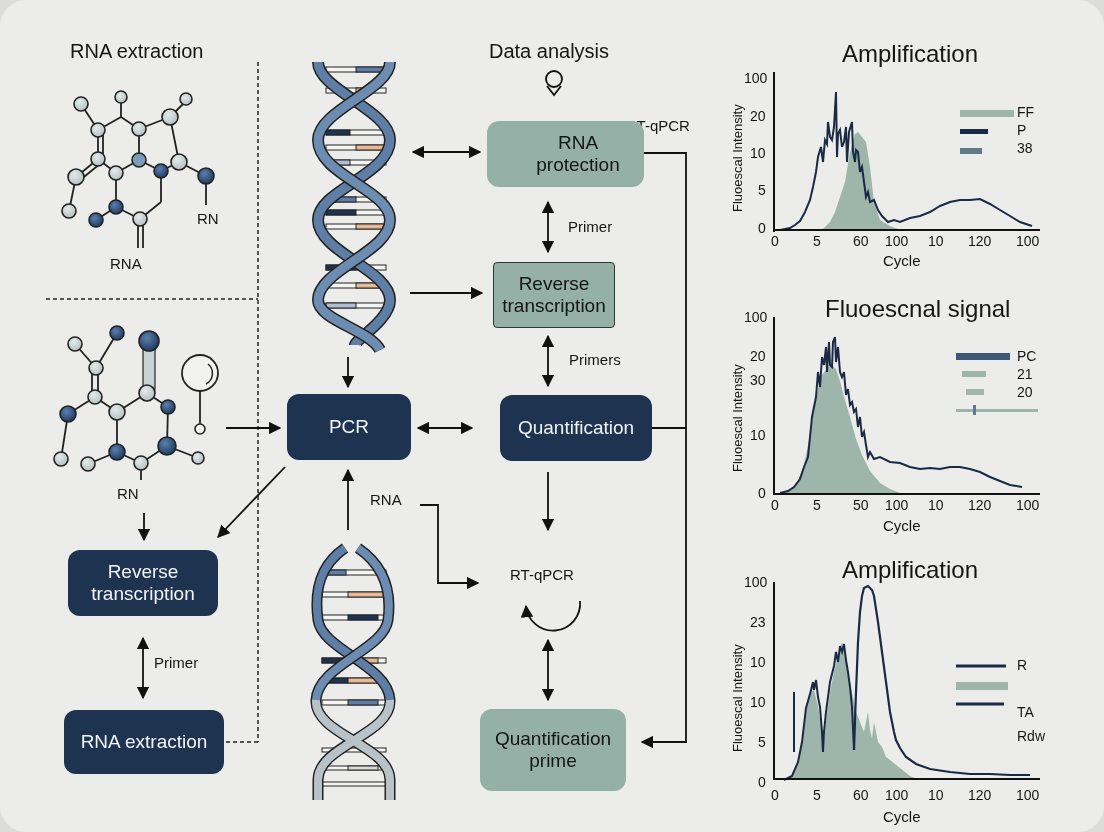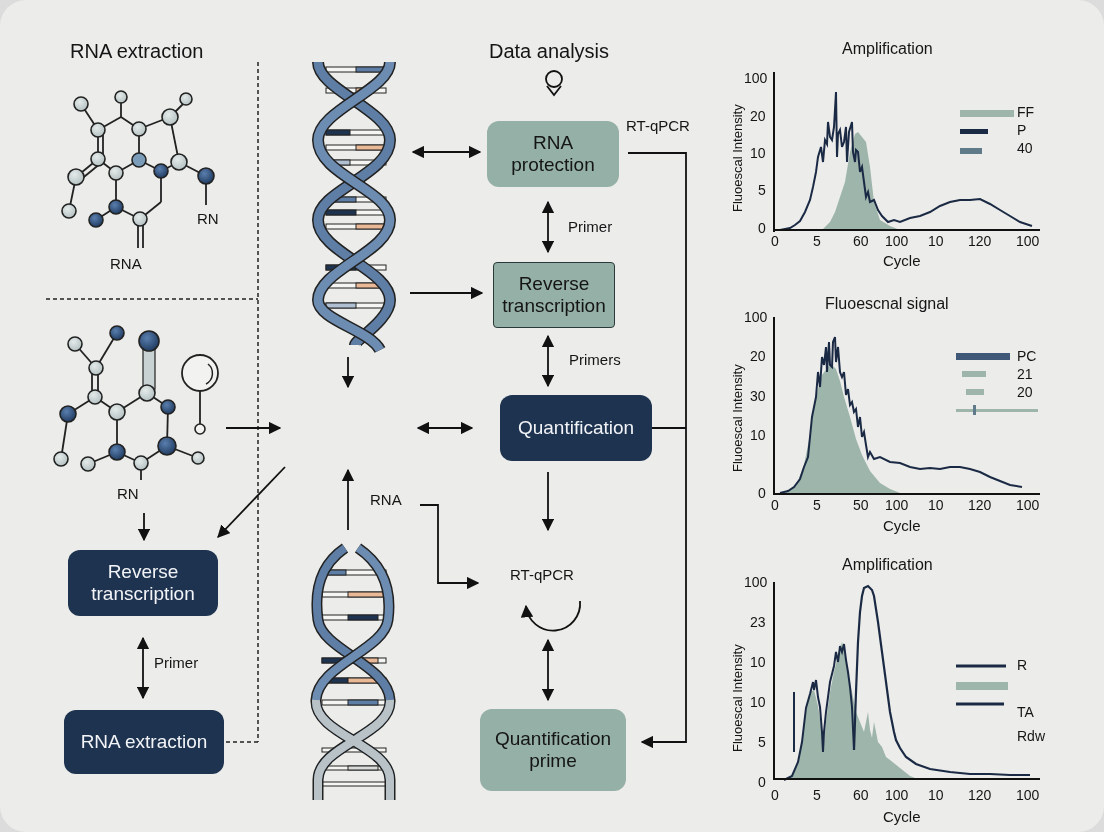--- a/index.html
+++ b/index.html
@@ -17,21 +17,21 @@
   .lbl { position:absolute; font-size:15px; color:#151515; white-space:nowrap; }
   .title { font-size:20px; }
   .box {
     position:absolute; display:flex; align-items:center; justify-content:center;
     text-align:center; border-radius:12px; font-size:19px; line-height:22px;
   }
   .box.dark { background:#1e3350; color:#f2f4f7; }
   .box.sage { background:#95b0a6; color:#151515; }
   .box.sage.sq { border-radius:4px; border:1.5px solid #2a3a3a; }
   svg.overlay { position:absolute; left:0; top:0; width:1104px; height:832px; pointer-events:none; }
-  .chart-title { position:absolute; font-size:16px; color:#151515; white-space:nowrap; }
+  .chart-title { position:absolute; font-size:24px; color:#151515; white-space:nowrap; }
   .tick { position:absolute; font-size:14px; color:#151515; white-space:nowrap; }
   .ylab { position:absolute; font-size:13px; color:#151515; transform:rotate(-90deg); transform-origin:left top; white-space:nowrap; }
   .xlab { position:absolute; font-size:15px; color:#151515; }
   .leg-txt { position:absolute; font-size:14px; color:#151515; }
 </style>
 </head>
 <body>
 
 <div class="canvas">
 
@@ -237,29 +237,32 @@
     <span style="width:130px">Reverse transcription</span>
   </div>
   <div class="lbl" style="left:154px;top:654px;">Primer</div>
   <div class="box dark" style="left:64px;top:710px;width:160px;height:64px;">
     <span>RNA extraction</span>
   </div>
 
   <div class="lbl title" style="left:489px;top:40px;">Data analysis</div>
   <div class="lbl" style="left:626px;top:117px;">RT-qPCR</div>
 
-  <div class="box sage" style="left:487px;top:121px;width:132px;height:66px;">
+  <div class="box sage" style="left:487px;top:121px;width:132px;height:66px;padding-left:25px;">
     <span style="width:110px">RNA protection</span>
   </div>
   <div class="lbl" style="left:568px;top:218px;">Primer</div>
   <div class="box sage sq" style="left:493px;top:262px;width:120px;height:64px;">
     <span style="width:118px">Reverse transcription</span>
   </div>
   <div class="lbl" style="left:569px;top:351px;">Primers</div>
 
+  <div class="box dark" style="left:287px;top:394px;width:124px;height:66px;">
+    <span>PCR</span>
+  </div>
   <div class="box dark" style="left:478px;top:395px;width:152px;height:66px;margin-left:22px;">
     <span>Quantification</span>
   </div>
 
   <div class="lbl" style="left:370px;top:491px;">RNA</div>
   <div class="lbl" style="left:510px;top:566px;">RT-qPCR</div>
 
   <div class="box sage" style="left:480px;top:709px;width:146px;height:82px;">
     <span style="width:140px">Quantification prime</span>
   </div>
@@ -270,21 +273,21 @@
       <path d="M52,158 L60,150 L65,140 L70,125 L75,110 L80,80 L85,62 L88,60 L92,65 L96,70 L100,95 L104,130 L110,148 L120,154 L130,158 Z" fill="#9db5ab"></path>
       <polyline fill="none" stroke="#1b2a44" stroke-width="2" points="10,158 20,156 25,153 30,149 35,140 40,128 43,115 46,100 48,85 51,75 53,90 55,68 57,72 58,50 60,65 62,68 64,55 66,20 67,85 68,62 70,58 72,75 74,70 76,55 77,90 79,60 82,50 83,80 85,90 86,78 88,80 90,100 92,95 94,110 96,125 98,120 100,130 104,128 108,138 112,144 118,150 124,148 130,150 140,146 150,144 160,140 170,134 180,130 190,128 200,128 210,127 220,132 230,138 240,144 250,150 262,154"></polyline>
       <line x1="4" y1="0" x2="4" y2="160" stroke="#111" stroke-width="2"></line>
       <line x1="4" y1="158" x2="270" y2="158" stroke="#111" stroke-width="2"></line>
       <rect x="190" y="38" width="54" height="7" fill="#9db5ab"></rect>
       <rect x="190" y="57" width="28" height="5" fill="#1b2a44"></rect>
       <rect x="190" y="76" width="22" height="6" fill="#5f7a88"></rect>
     </svg>
     <div class="leg-txt" style="left:1017px;top:104px;">FF</div>
     <div class="leg-txt" style="left:1017px;top:122px;">P</div>
-    <div class="leg-txt" style="left:1017px;top:140px;">40</div>
+    <div class="leg-txt" style="left:1017px;top:140px;">38</div>
     <div class="tick" style="left:744px;top:70px;">100</div>
     <div class="tick" style="left:750px;top:108px;">20</div>
     <div class="tick" style="left:750px;top:145px;">10</div>
     <div class="tick" style="left:758px;top:182px;">5</div>
     <div class="tick" style="left:758px;top:220px;">0</div>
     <div class="tick" style="left:771px;top:233px;">0</div>
     <div class="tick" style="left:813px;top:233px;">5</div>
     <div class="tick" style="left:853px;top:233px;">60</div>
     <div class="tick" style="left:885px;top:233px;">100</div>
     <div class="tick" style="left:928px;top:233px;">10</div>
@@ -305,21 +308,21 @@
       <rect x="192" y="54" width="24" height="6" fill="#9db5ab"></rect>
       <rect x="196" y="72" width="18" height="6" fill="#9db5ab"></rect>
       <rect x="186" y="92" width="82" height="3" fill="#9db5ab"></rect>
       <rect x="203" y="88" width="3" height="10" fill="#5f7a88"></rect>
     </svg>
     <div class="leg-txt" style="left:1017px;top:348px;">PC</div>
     <div class="leg-txt" style="left:1017px;top:366px;">21</div>
     <div class="leg-txt" style="left:1017px;top:384px;">20</div>
     <div class="tick" style="left:744px;top:309px;">100</div>
     <div class="tick" style="left:750px;top:348px;">20</div>
-    <div class="tick" style="left:750px;top:388px;">30</div>
+    <div class="tick" style="left:750px;top:372px;">30</div>
     <div class="tick" style="left:750px;top:427px;">10</div>
     <div class="tick" style="left:758px;top:485px;">0</div>
     <div class="tick" style="left:771px;top:497px;">0</div>
     <div class="tick" style="left:813px;top:497px;">5</div>
     <div class="tick" style="left:853px;top:497px;">50</div>
     <div class="tick" style="left:885px;top:497px;">100</div>
     <div class="tick" style="left:928px;top:497px;">10</div>
     <div class="tick" style="left:968px;top:497px;">120</div>
     <div class="tick" style="left:1016px;top:497px;">100</div>
     <div class="xlab" style="left:883px;top:517px;">Cycle</div>

